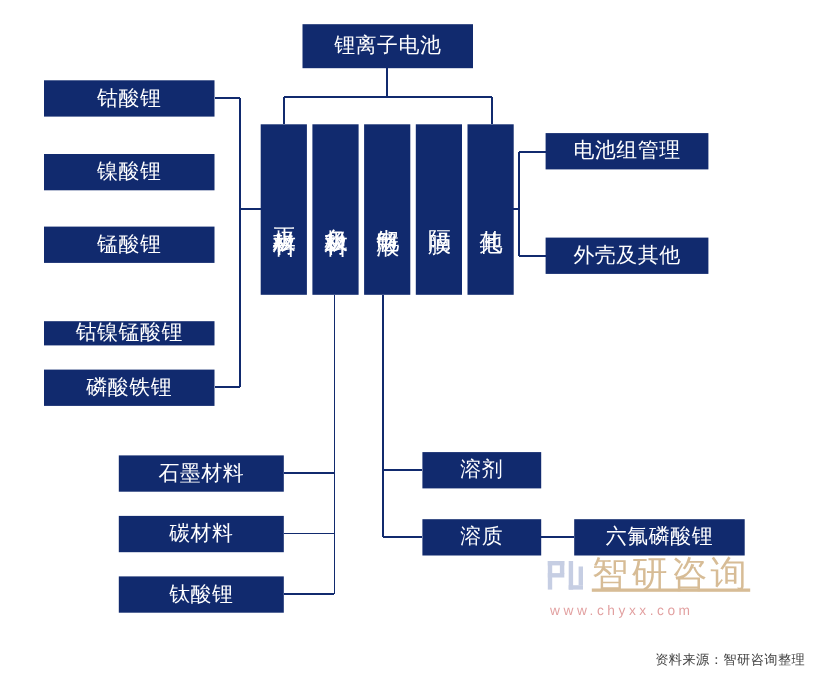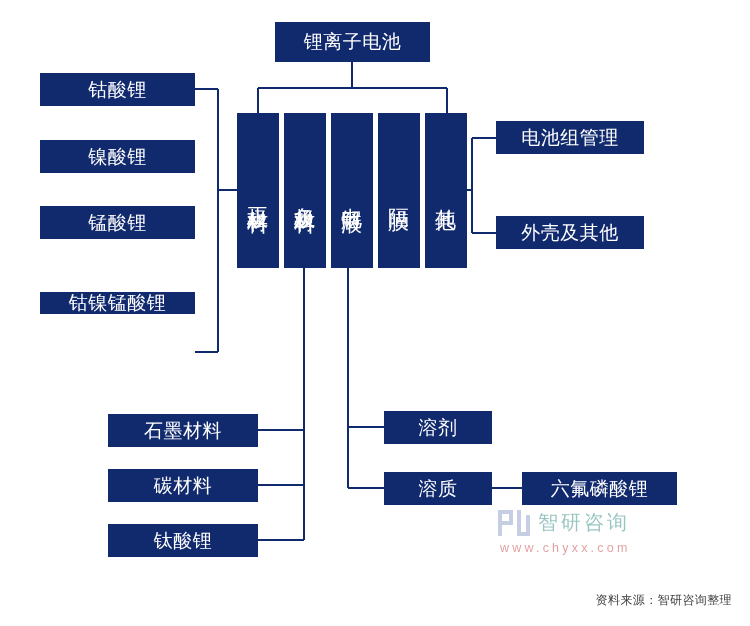--- a/index.html
+++ b/index.html
@@ -76,24 +76,25 @@
   #wm-logo {
     width: 32px;
     height: 30px;
     position: relative;
   }
   #wm-logo span {
     position: absolute;
     background: #7a8bbd;
   }
   #wm-cn {
-    font-size: 20px;
-    color: #0f766e;
+    font-size: 33px;
+    color: #a16207;
     letter-spacing: 3px;
     font-family: "DejaVu Sans", sans-serif;
+    text-decoration: underline;
   }
   #wm-url {
     font-size: 12.5px;
     color: #b91c1c;
     letter-spacing: 3.2px;
     margin-top: 3px;
     margin-left: 2px;
     font-family: "Liberation Sans", sans-serif;
   }
   #source {
@@ -151,20 +152,23 @@
     <span>钴酸锂</span>
   </div>
   <div class="box h" style="left:40px; top:140px; width:155px; height:33px;justify-content:center;">
     <span>镍酸锂</span>
   </div>
   <div class="box h" style="left:40px; top:206px; width:155px; height:33px;">
     <span>锰酸锂</span>
   </div>
   <div class="box h" style="left:40px; top:272px; width:155px; height:22px;margin-top:20px;">
     <span>钴镍锰酸锂</span>
+  </div>
+  <div class="box h" style="left:40px; top:336px; width:155px; height:33px;">
+    <span>磷酸铁锂</span>
   </div>
 
   <div class="box v" style="left:237px; top:113px; width:42px; height:155px;">
     <span>正极材料</span>
   </div>
   <div class="box v" style="left:284px; top:113px; width:42px; height:155px;">
     <span>负极材料</span>
   </div>
   <div class="box v" style="left:331px; top:113px; width:42px; height:155px;">
     <span>电解液</span>

